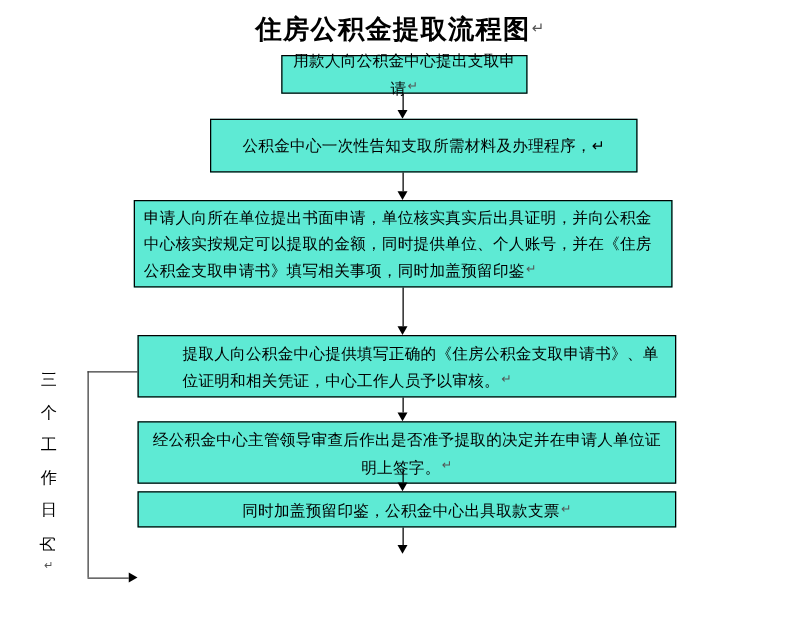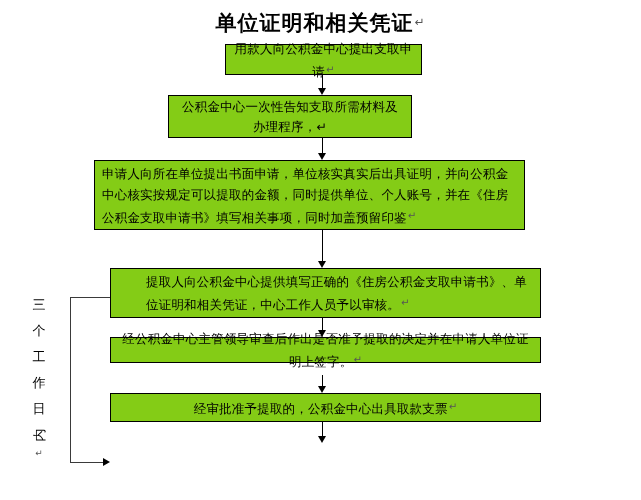--- a/index.html
+++ b/index.html
@@ -41,21 +41,21 @@
     vertical-align: 4px;
     color: #555;
     margin-left: 1px;
   }
 
   
   .node {
     position: absolute;
     box-sizing: border-box;
     border: 1px solid #000000;
-    background: #84cc16;
+    background: #5eead4;
     display: flex;
     align-items: center;
     font-size: 12.5px;
     line-height: 21px;
     letter-spacing: 0.2px;
   }
   .node .txt {
     width: 100%;
     padding: 0 7px;
     box-sizing: border-box;
@@ -127,62 +127,62 @@
     color: #555;
     line-height: 10px;
   }
 </style>
 </head>
 <body>
 
 <div id="canvas">
 
   <div class="chart-title">
-    <span>单位证明和相关凭证</span><span class="pilcrow">↵</span>
+    <span>住房公积金提取流程图</span><span class="pilcrow">↵</span>
   </div>
 
   <div class="node center" style="left:225px; top:44px; width:197px; height:31px;">
     <div class="txt"><span>用款人向公积金中心提出支取申请</span><span class="pmark">↵</span></div>
   </div>
 
   <div class="conn-v" style="left:322px; top:75px; height:13px;"></div>
   <div class="arrow-down" style="left:318px; top:88px;"></div>
 
-  <div class="node c2" style="left:168px; top:95px; width:244px; height:43px;align-items:center;">
+  <div class="node c2" style="left:168px; top:95px; width:342px; height:43px;align-items:center;">
     <div class="txt" style="line-height:20px;">
       <div>公积金中心一次性告知支取所需材料及办理程序，↵</div>
     </div>
   </div>
 
   <div class="conn-v" style="left:322px; top:138px; height:15px;"></div>
   <div class="arrow-down" style="left:318px; top:153px;"></div>
 
-  <div class="node justify" style="left:94px; top:160px; width:431px; height:70px;">
+  <div class="node justify" style="left:107px; top:160px; width:431px; height:70px;">
     <div class="txt"><span>申请人向所在单位提出书面申请，单位核实真实后出具证明，并向公积金中心核实按规定可以提取的金额，同时提供单位、个人账号，并在《住房公积金支取申请书》填写相关事项，同时加盖预留印鉴</span><span class="pmark">↵</span></div>
   </div>
 
   <div class="conn-v" style="left:322px; top:230px; height:31px;"></div>
   <div class="arrow-down" style="left:318px; top:261px;"></div>
 
   <div class="node justify" style="left:110px; top:268px; width:431px; height:50px;padding-left:28px;">
     <div class="txt"><span>提取人向公积金中心提供填写正确的《住房公积金支取申请书》、单位证明和相关凭证，中心工作人员予以审核。</span><span class="pmark">↵</span></div>
   </div>
 
   <div class="conn-v" style="left:322px; top:318px; height:12px;"></div>
   <div class="arrow-down" style="left:318px; top:330px;"></div>
 
-  <div class="node center" style="left:110px; top:337px; width:431px; height:26px;">
+  <div class="node center" style="left:110px; top:337px; width:431px; height:50px;">
     <div class="txt"><span>经公积金中心主管领导审查后作出是否准予提取的决定并在申请人单位证明上签字。</span><span class="pmark">↵</span></div>
   </div>
 
   <div class="conn-v" style="left:322px; top:375px; height:11px;"></div>
   <div class="arrow-down" style="left:318px; top:386px;"></div>
 
   <div class="node center" style="left:110px; top:393px; width:431px; height:29px;">
-    <div class="txt"><span>经审批准予提取的，公积金中心出具取款支票</span><span class="pmark">↵</span></div>
+    <div class="txt"><span>同时加盖预留印鉴，公积金中心出具取款支票</span><span class="pmark">↵</span></div>
   </div>
 
   <div class="conn-v" style="left:322px; top:422px; height:14px;"></div>
   <div class="arrow-down" style="left:318px; top:436px;"></div>
 
 
   <div class="conn-h loop-seg" style="left:70px; top:297px; width:40px;"></div>
 
   <div class="conn-v loop-seg" style="left:70px; top:297px; height:165px;"></div>
 

